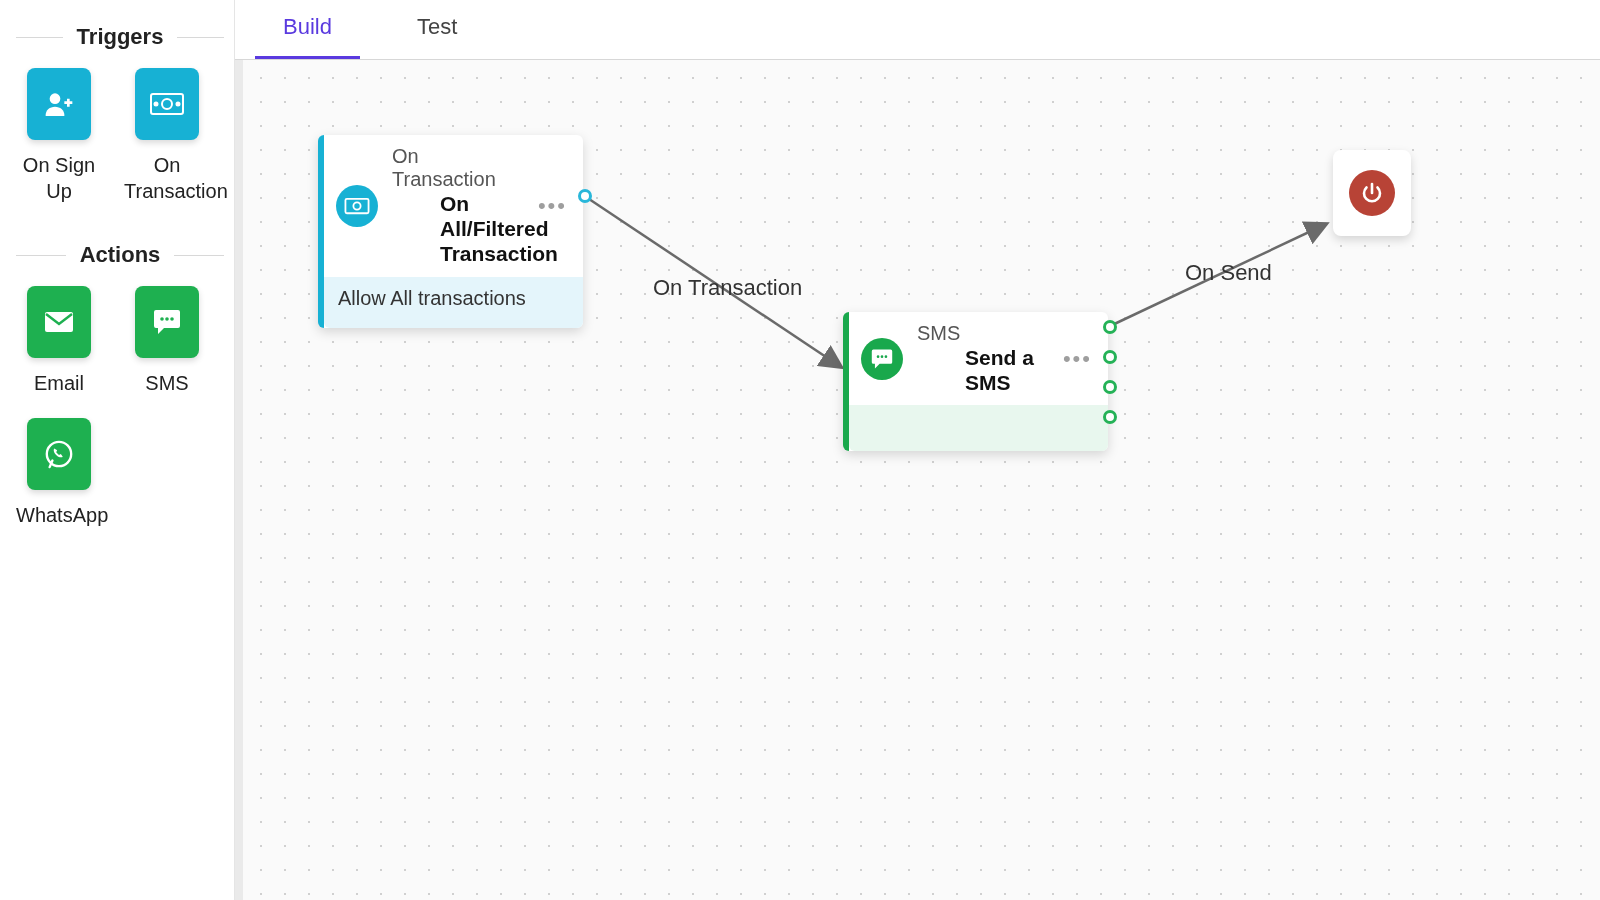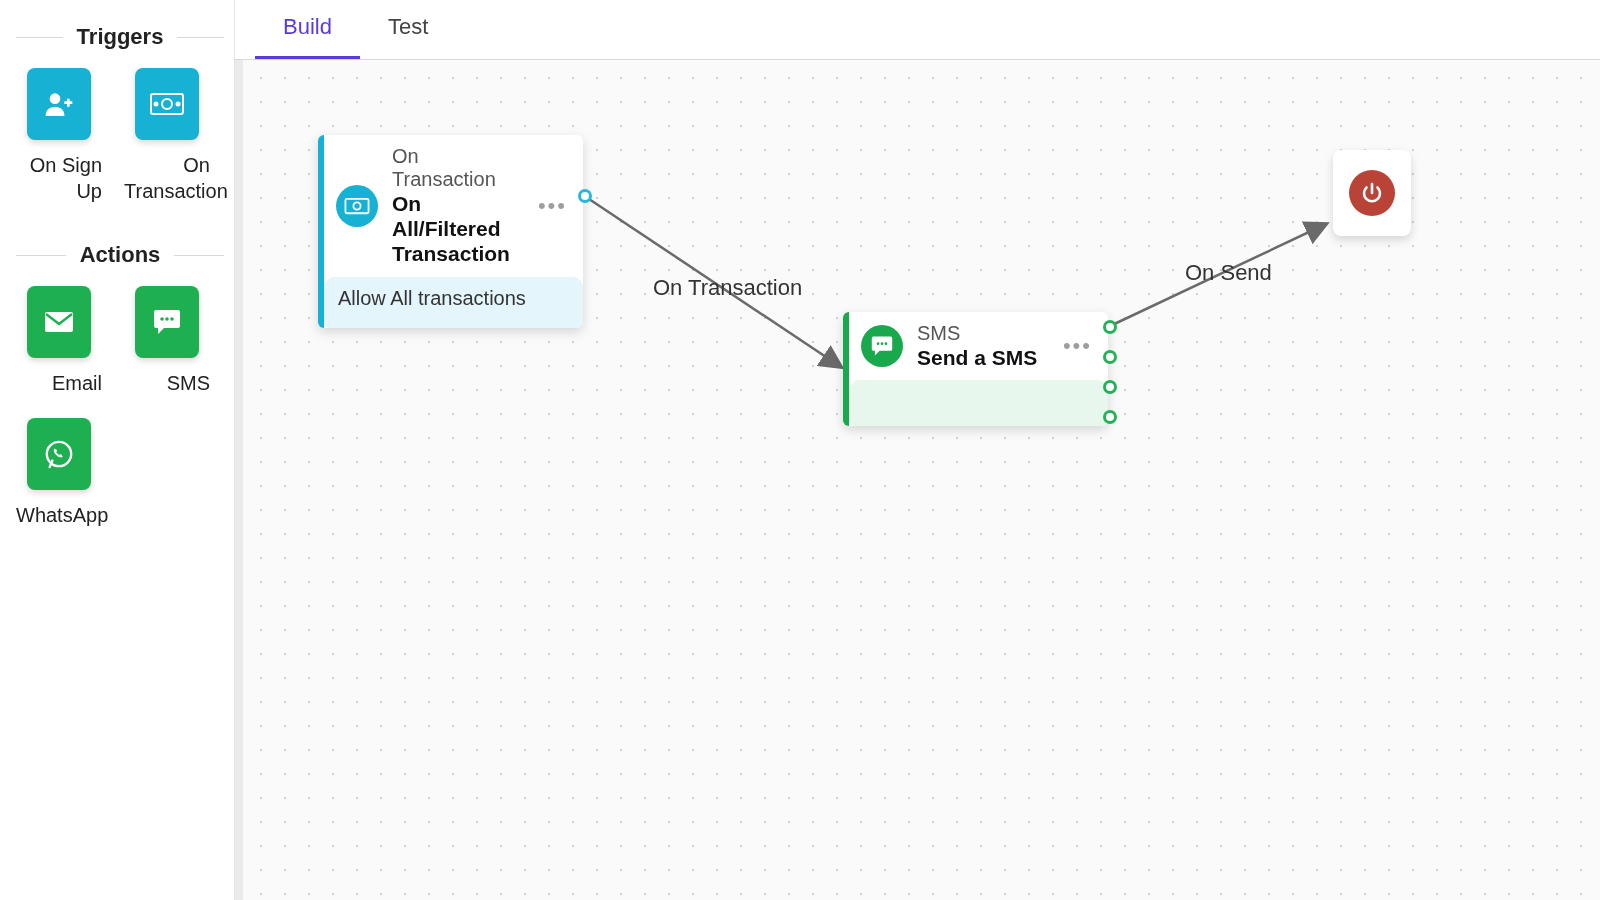--- a/index.html
+++ b/index.html
@@ -19,34 +19,34 @@
   .section-title {
     display:flex; align-items:center; gap:14px;
     font-weight:700; font-size:22px; color:#222;
     margin: 6px 0 18px 6px;
     text-align: center;
   }
   .section-title::before, .section-title::after {
     content:""; flex:1; height:1px; background:#d8d8d8;
   }
   .tiles { display:flex; flex-wrap:wrap; gap:22px; padding-left:6px;}
-  .tile { width:86px; text-align:right; cursor:pointer; display:flex; flex-direction:column; }
+  .tile { width:86px; text-align:center; cursor:pointer; display:flex; flex-direction:column; }
   .tile-box {
     width:64px; height:72px; border-radius:8px; margin:0 auto 12px;
     display:flex; align-items:center; justify-content:center;
     box-shadow: 0 3px 6px rgba(0,0,0,.15);
   }
   .tile-label { font-size:20px; line-height:1.3; color:#222; }
   .teal { background:#17b1d4; }
   .green { background:#1eb050; }
   .purple { background:#7b56e0; }
 
   
   .workspace { flex:1; display:flex; flex-direction:column; min-width:0; position:relative; }
-  .tabs { height:60px; border-bottom:1px solid #d7d7d7; display:flex; align-items:flex-end; padding-left:20px; background:#fff; }
+  .tabs { height:60px; border-bottom:1px solid #d7d7d7; display:flex; align-items:flex-end; padding-left:20px; background:#fff;gap:29px; }
   .tab { padding:16px 28px; font-size:22px; color:#444; cursor:pointer; border-bottom:3px solid transparent; }
   .tab.active { color:#5a3adf; border-bottom-color:#5a3adf; font-weight:500; }
   .canvas {
     flex:1; position:relative; overflow:hidden;
     background-color:#fafafa;
     background-image: radial-gradient(#d0d0d0 1.4px, transparent 1.4px);
     background-size: 24px 24px;
     background-position: 6px 6px;
     border-left: 8px solid #eaeaea;
   }
@@ -62,23 +62,23 @@
   .node.action  { border-left-color:#19a84c; }
   .node-head { display:flex; align-items:center; padding:10px 12px; gap:14px; }
   .node-icon {
     width:42px; height:42px; border-radius:50%;
     display:flex; align-items:center; justify-content:center; flex:0 0 auto;
   }
   .node.trigger .node-icon { background:#17b1d4; }
   .node.action  .node-icon { background:#19a84c; }
   .node-titles { flex:1; min-width:0; }
   .node-type  { font-size:20px; color:#555; line-height:1.15; }
-  .node-title { font-size:21px; font-weight:700; color:#111; line-height:1.2; }
+  .node-title { font-size:21px; font-weight:700; color:#111; line-height:1.2;margin-left:48px; }
   .node-more  { color:#9e9e9e; letter-spacing:2px; font-size:22px; cursor:pointer; padding:0 4px; }
-  .node-body  { padding:10px 14px 18px; font-size:20px; color:#333;border-radius:11px; }
+  .node-body  { padding:10px 14px 18px; font-size:20px; color:#333; }
   .node.trigger .node-body { background:#e4f5fb; border-bottom-left-radius:6px; border-bottom-right-radius:6px;}
   .node.action  .node-body { background:#e8f7ee; border-bottom-left-radius:6px; border-bottom-right-radius:6px; min-height:46px;}
 
   
   .port { position:absolute; width:14px; height:14px; border:3px solid; border-radius:50%; background:#fff; right:-9px; }
   .port-blue  { border-color:#29b7da; }
   .port-green { border-color:#25b257; }
 
   
   .end-node {

